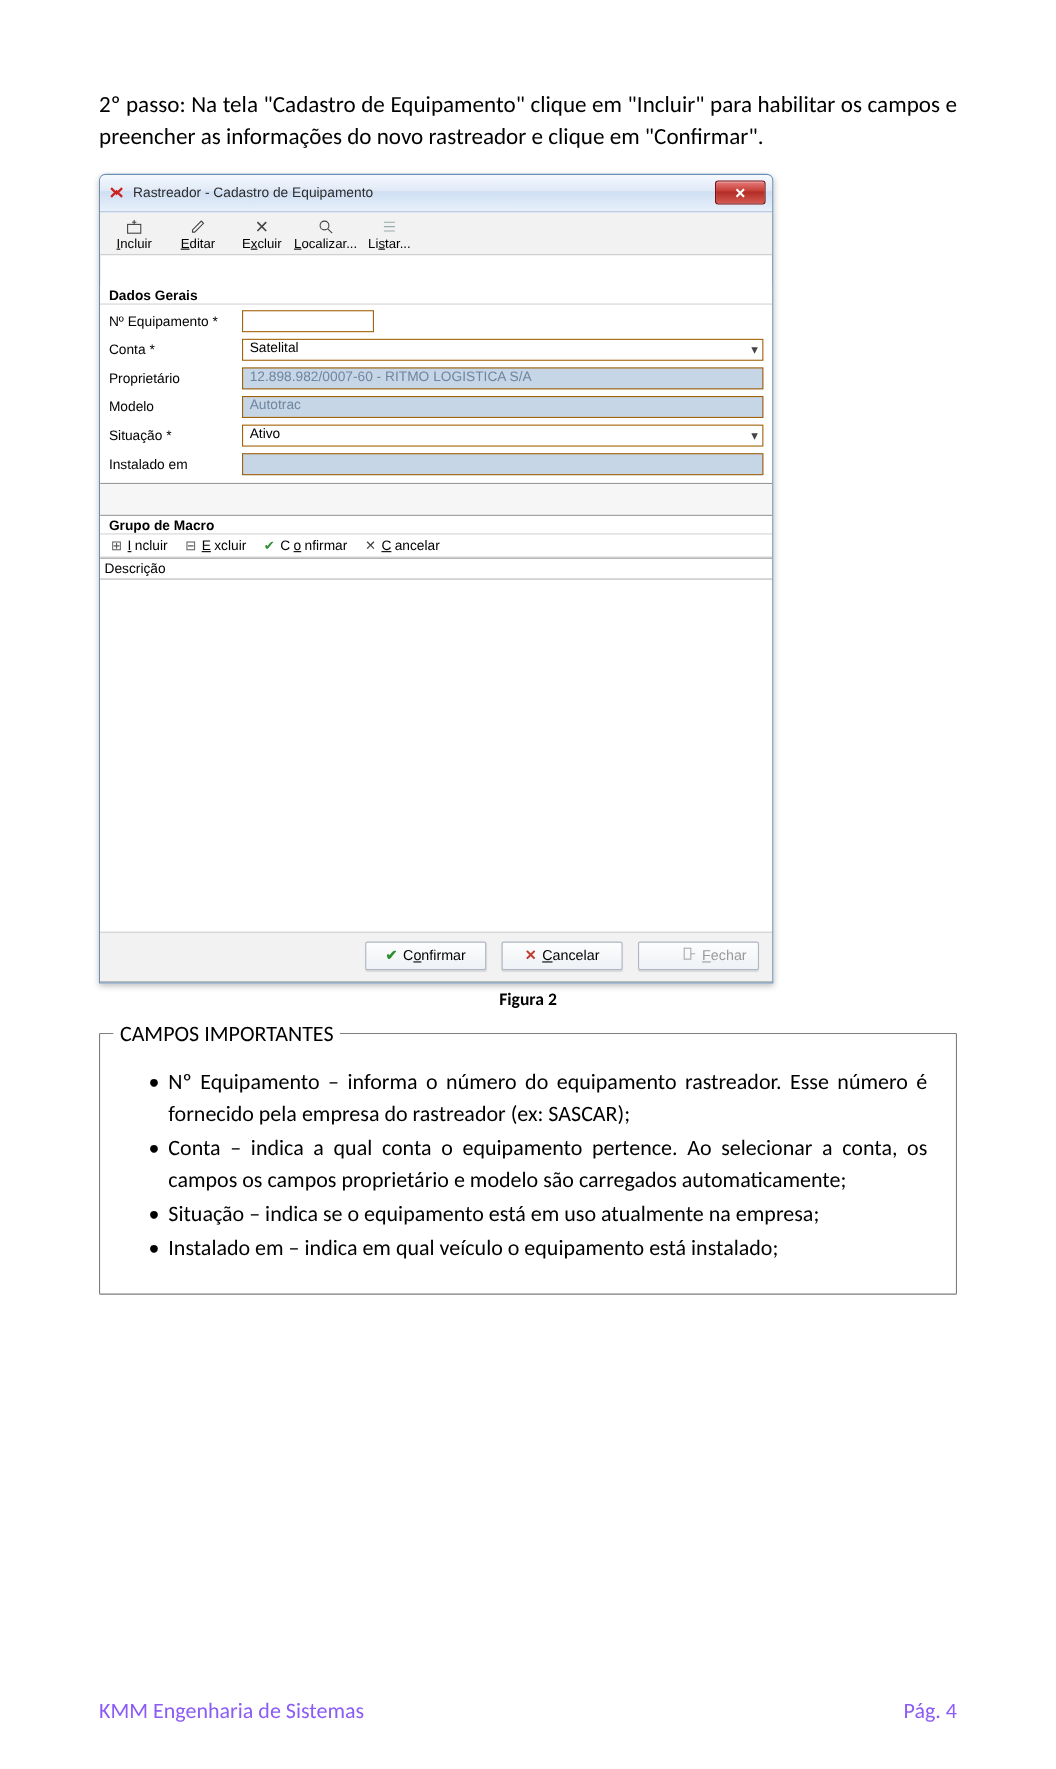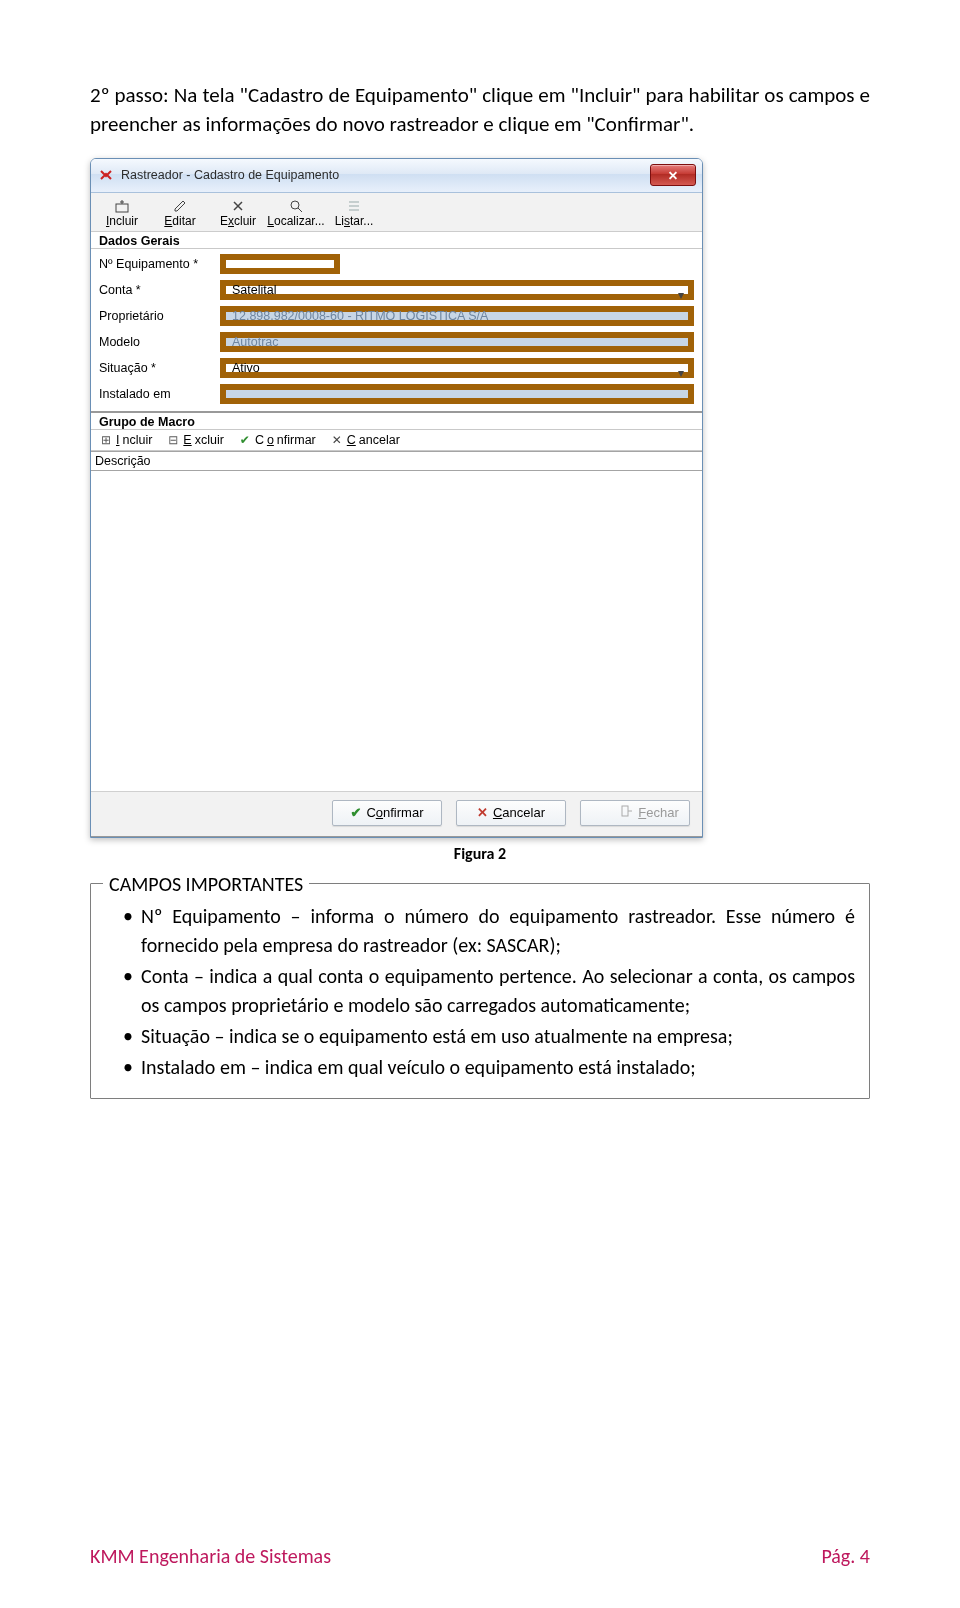--- a/index.html
+++ b/index.html
@@ -74,20 +74,21 @@
   .window-body {
     background:#f6f6f6;
     border-bottom:1px solid #999;
   }
   .section-h {
     font-weight:bold;
     padding:2px 8px 0 8px;
     border-top:1px solid #999;
     border-bottom:1px solid #c9c9c9;
     background:#fff;
+    margin-top:28px;
   }
   .section-h.first { border-top:none; }
   .form-grid {
     display:flex;flex-direction:column;
     padding:2px 8px 4px 8px;
     background:#fff;
     border-bottom:1px solid #999;
   }
   .form-grid.last{border-bottom:none;}
   .frow {
@@ -96,23 +97,23 @@
     gap:6px;
   }
   .flabel {
     width:115px;
     font-size:12.5px;
   }
   .finput {
     flex:1;
     height:20px;
     background:#c7d6e6;
-    border:6px solid #a16207;
+    border:1px solid #a16207;
     padding:0 6px;
-    display:flex;align-items:center;
+    display:flex;align-items:flex-start;
     color:#6f86a0;
     position:relative;
   }
   .finput.editable { background:#fff; color:#000;}
   .finput.short { flex:0 0 120px;}
   .finput .caret {
     position:absolute; right:4px; top:2px;
     font-size:12px; color:#444;
   }
   .sub-toolbar {
@@ -176,42 +177,42 @@
   }
   .callout-legend{
     position:absolute;
     top:-12px; left:12px;
     background:#fff;
     padding:0 6px;
     font-size:20px;
   }
   .bullets{
     list-style:none;
-    padding:0;margin:0;
+    padding:0;margin:12px;
   }
   .bullets li{
     font-size:20px;
     line-height:1.45;
     text-align:justify;
     padding-left:36px;
     position:relative;
     margin-bottom:2px;
   }
   .bullets li::before{
     content:"•";
     position:absolute;
     left:18px;
     top:0;
   }
   .page-footer{
     position:absolute;
     left:90px;right:90px;bottom:40px;
     display:flex;justify-content:space-between;
     font-size:20px;
-    color:#be185d;
+    color:#8b5cf6;
   }
 </style>
 </head>
 <body>
 
 <p class="para">2º passo: Na tela "Cadastro de Equipamento" clique em "Incluir" para habilitar os campos e preencher as informações do novo rastreador e clique em "Confirmar".</p>
 
 <div class="app-window">
   <div class="titlebar">
     <span class="app-icon">
@@ -280,21 +281,21 @@
       </div>
       <div class="frow">
         <div class="flabel">Conta *</div>
         <div class="finput editable">
           <span>Satelital</span>
           <span class="caret">▾</span>
         </div>
       </div>
       <div class="frow">
         <div class="flabel">Proprietário</div>
-        <div class="finput">12.898.982/0008-60 - RITMO LOGISTICA S/A</div>
+        <div class="finput">12.898.982/0007-60 - RITMO LOGISTICA S/A</div>
       </div>
       <div class="frow">
         <div class="flabel">Modelo</div>
         <div class="finput">Autotrac</div>
       </div>
       <div class="frow">
         <div class="flabel">Situação *</div>
         <div class="finput editable">
           <span>Ativo</span>
           <span class="caret">▾</span>

